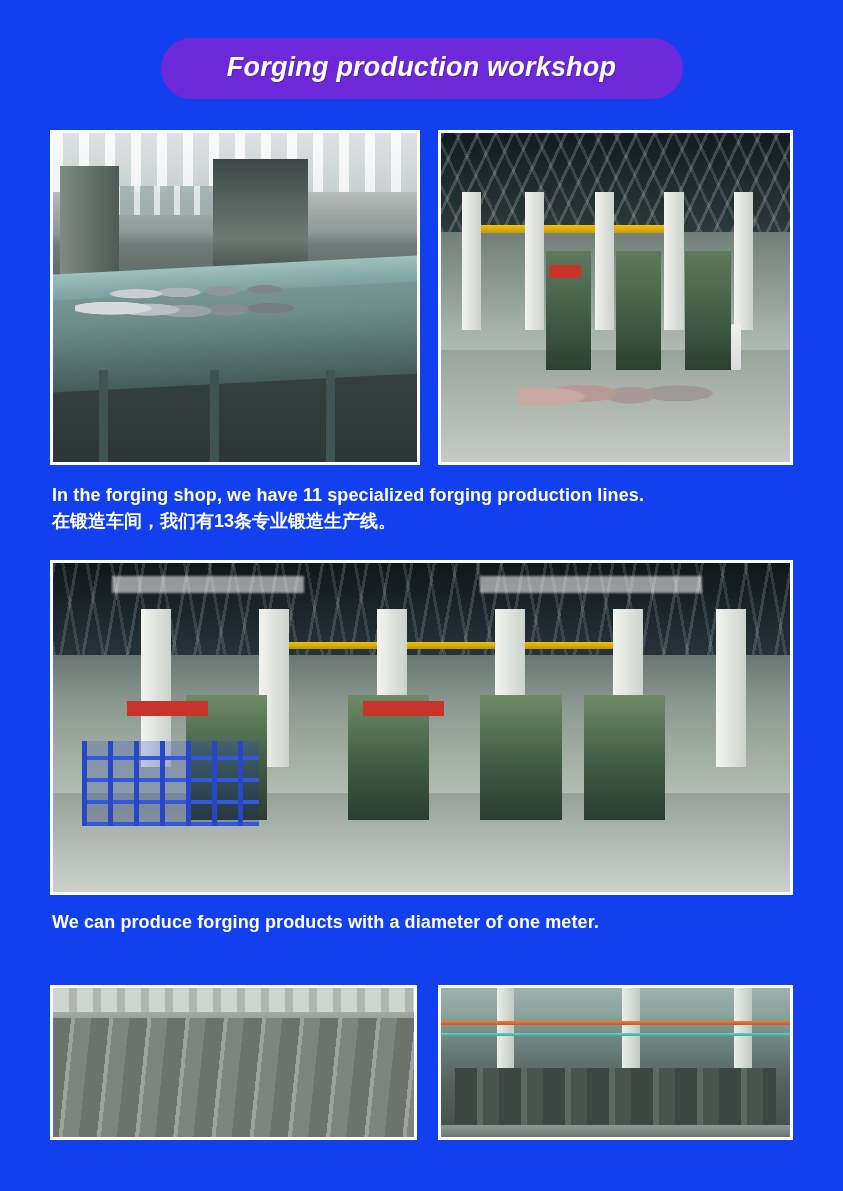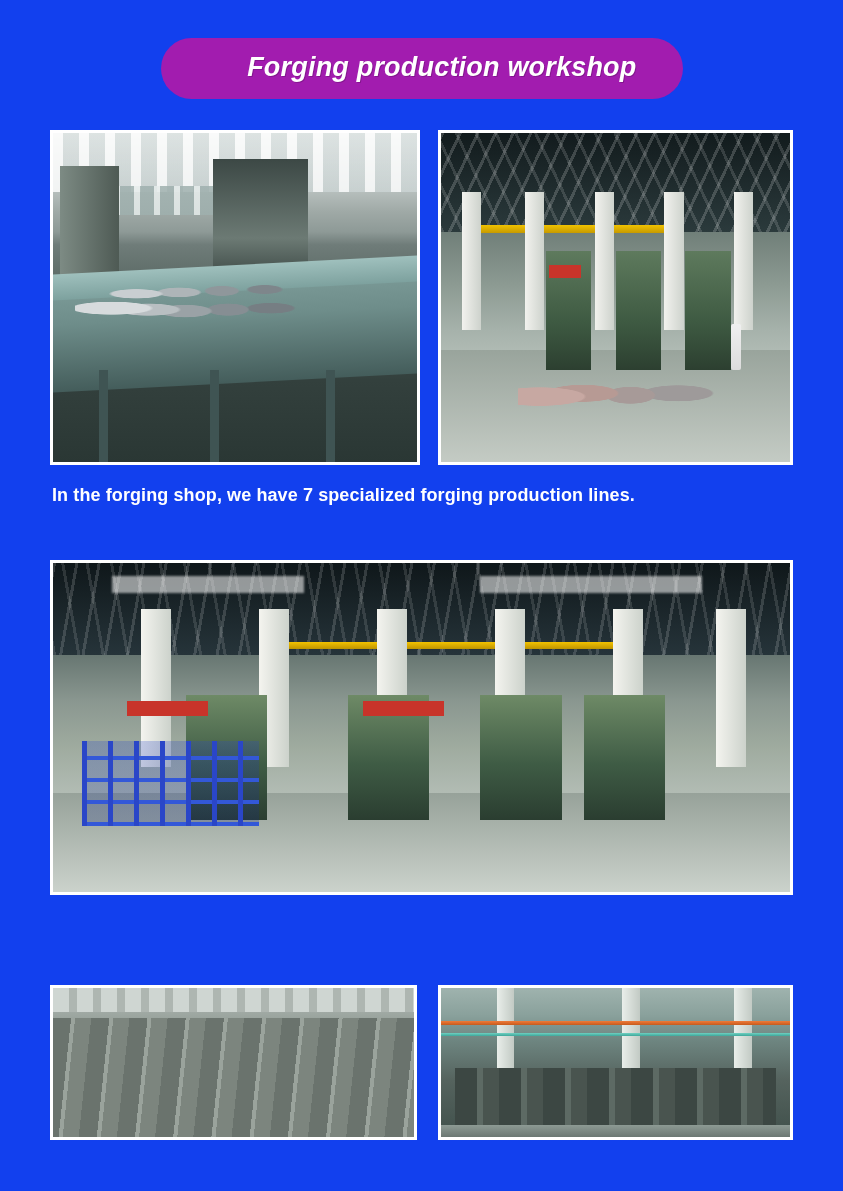--- a/index.html
+++ b/index.html
@@ -24,25 +24,25 @@
   
   .title-wrap {
     position: absolute;
     left: 0;
     top: 38px;
     width: 843px;
     display: flex;
     justify-content: center;
   }
   .title-pill {
-    background: #a21caf;
+    background: #6d28d9;
     border-radius: 34px;
     padding: 14px 46px 16px 46px;
     min-width: 430px;
-    text-align: right;
+    text-align: center;
     box-shadow: none;
   }
   .title-text {
     font-size: 27px;
     font-weight: bold;
     font-style: italic;
     color: #ffffff;
     letter-spacing: 0.2px;
     white-space: nowrap;
     text-shadow: 1px 1px 0 rgba(0,0,0,0.18);
@@ -315,21 +315,22 @@
         <div class="press" style="left:50%;"></div>
         <div class="press" style="left:70%;"></div>
         <div class="sign" style="left:31%;"></div>
         <div class="pallets"></div>
         <div class="worker"></div>
       </div>
     </div>
   </div>
 
   <div class="caption" style="left:52px; top:485px;">
-    <div class="line-en">In the forging shop, we have 7 specialized forging production lines.</div>
+    <div class="line-en">In the forging shop, we have 11 specialized forging production lines.</div>
+    <div class="line-zh">在锻造车间，我们有13条专业锻造生产线。</div>
   </div>
 
   <div class="photo p3" style="left:50px; top:560px; width:743px; height:335px;">
     <div class="inner">
       <div class="scene">
         <div class="roof"></div>
         <div class="skylight" style="left:8%; width:26%;"></div>
         <div class="skylight" style="left:58%; width:30%;"></div>
         <div class="floor"></div>
         <div class="crane"></div>
@@ -344,20 +345,21 @@
         <div class="press" style="left:58%;"></div>
         <div class="press" style="left:72%;"></div>
         <div class="sign" style="left:42%;"></div>
         <div class="sign" style="left:10%;"></div>
         <div class="rack"></div>
       </div>
     </div>
   </div>
 
   <div class="caption" style="left:52px; top:912px;">
+    <div class="line-en">We can produce forging products with a diameter of one meter.</div>
   </div>
 
   <div class="photo p4" style="left:50px; top:985px; width:367px; height:155px;">
     <div class="inner">
       <div class="scene">
         <div class="roofline"></div>
         <div class="rows"></div>
       </div>
     </div>
   </div>

